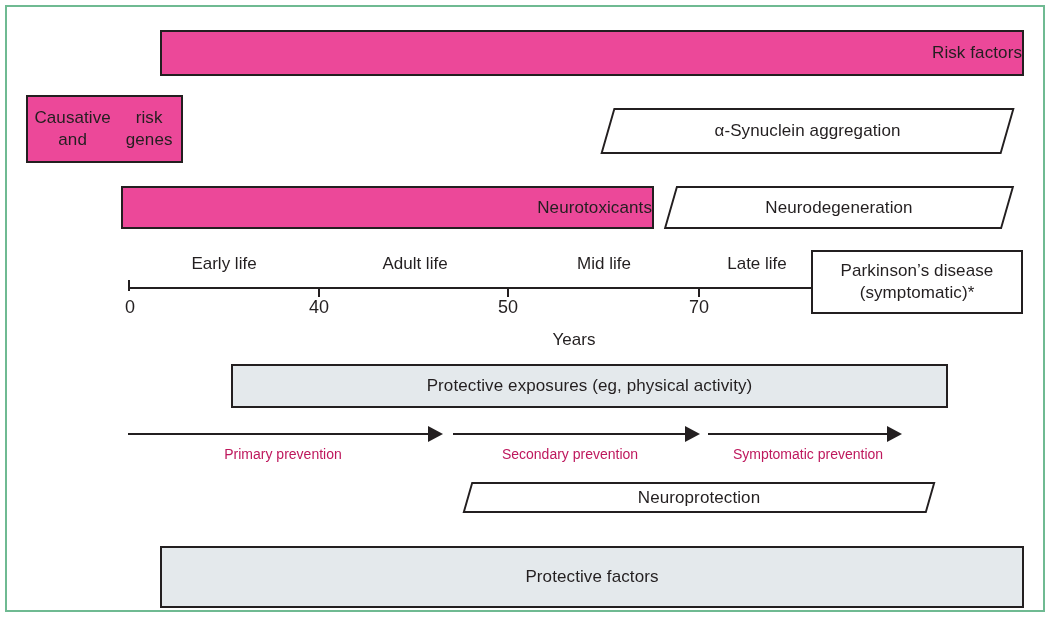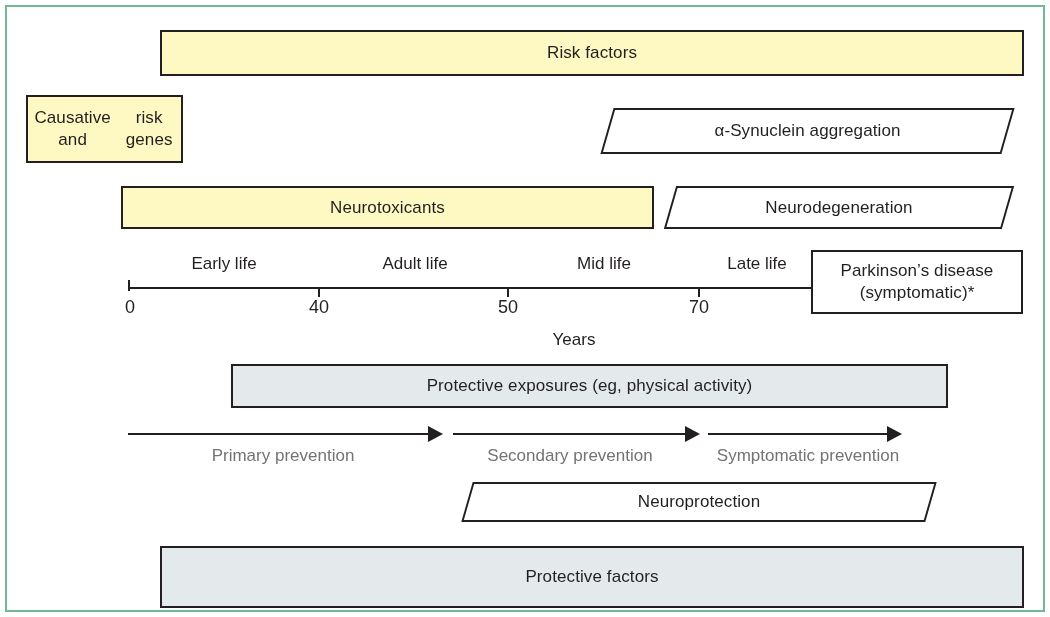--- a/index.html
+++ b/index.html
@@ -41,21 +41,21 @@
     border: 2px solid #231f20;
     display: flex;
     align-items: center;
     justify-content: center;
     text-align: center;
     color: #231f20;
     font-size: 17px;
     line-height: 1.28;
     letter-spacing: 0.1px;
   }
-  .box.pink   { background: #fef9c3; }
+  .box.pink   { background: #ec4899; justify-content: flex-end; }
   .box.grey   { background: #e4e9ec; }
   .box.plain  { background: #ffffff; }
 
   
   .para {
     position: absolute;
     box-sizing: border-box;
   }
   .para .skin {
     position: absolute;
@@ -126,22 +126,22 @@
   .arrow-head {
     position: absolute;
     width: 0;
     height: 0;
     border-top: 8px solid transparent;
     border-bottom: 8px solid transparent;
     border-left: 15px solid #231f20;
   }
   .prevention-label {
     position: absolute;
-    color: #737373;
-    font-size: 17px;
+    color: #be185d;
+    font-size: 14px;
     text-align: center;
     transform: translateX(-50%);
     white-space: nowrap;
   }
 </style>
 </head>
 <body>
 
 <div id="figure">
 
@@ -208,21 +208,21 @@
     <div class="prevention-label" style="left:283px; top:446px;">Primary prevention</div>
 
     <div class="arrow-shaft" style="left:453px; top:433px; width:232px;"></div>
     <div class="arrow-head" style="left:685px; top:426px;"></div>
     <div class="prevention-label" style="left:570px; top:446px;">Secondary prevention</div>
 
     <div class="arrow-shaft" style="left:708px; top:433px; width:179px;"></div>
     <div class="arrow-head" style="left:887px; top:426px;"></div>
     <div class="prevention-label" style="left:808px; top:446px;">Symptomatic prevention</div>
 
-    <div class="para" style="left:467px; top:482px; width:464px; height:40px;">
+    <div class="para" style="left:467px; top:482px; width:464px; height:31px;">
       <div class="skin"></div>
       <div class="cap">
         <span>Neuroprotection</span>
       </div>
     </div>
 
     <div class="box grey" style="left:160px; top:546px; width:864px; height:62px;">
       <span>Protective factors</span>
     </div>
 

